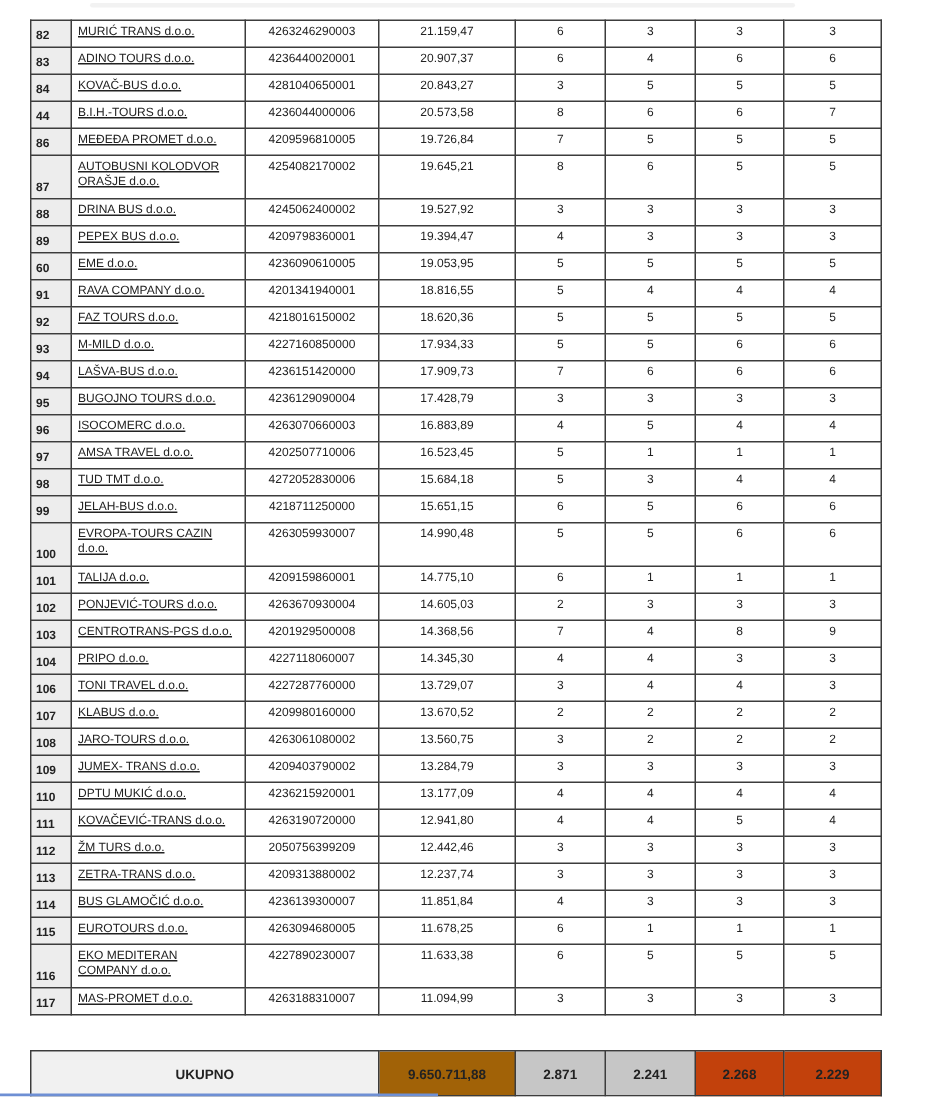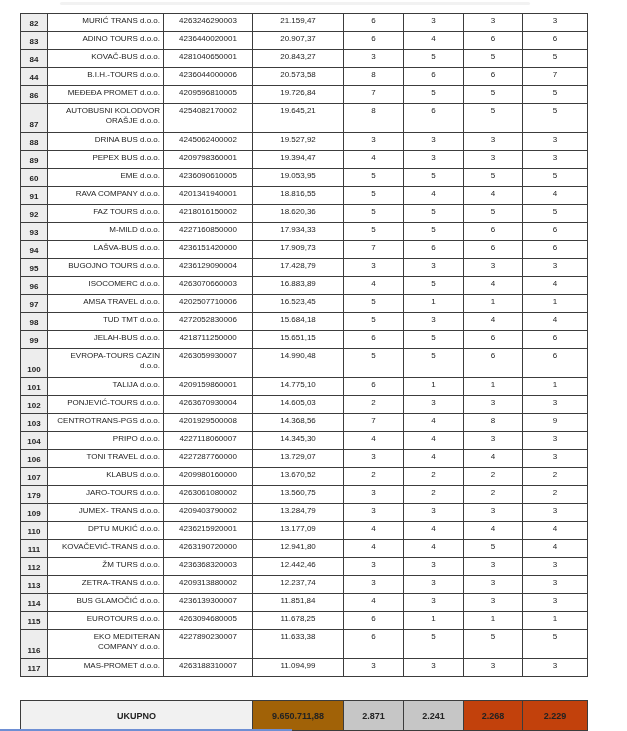--- a/index.html
+++ b/index.html
@@ -26,25 +26,24 @@
     line-height:10px;
     vertical-align:top;
     padding:2px 3px 1px 3px;
     overflow:hidden;
   }
   .main-table tr { height:18px; }
   .main-table tr.tall { height:29px; }
   td.num {
     background:#ededed;
     font-weight:bold;
-    text-align:center;
     vertical-align:bottom;
     padding-bottom:2px;
   }
-  td.name { text-align:right; white-space:pre-line; padding-left:4px; }
+  td.name { text-align:left; white-space:pre-line; padding-left:4px;text-decoration:underline; }
   td.id, td.amount, td.count { text-align:center; }
   .footer-table {
     position:absolute; left:20px; top:700px; width:567px; height:31px;
   }
   .footer-table td {
     border:1px solid #3c3c3c;
     font-size:9px;
     font-weight:bold;
     text-align:center;
     vertical-align:middle;
@@ -323,21 +322,21 @@
           <td class="num">107</td>
           <td class="name">KLABUS d.o.o.</td>
           <td class="id">4209980160000</td>
           <td class="amount">13.670,52</td>
           <td class="count">2</td>
           <td class="count">2</td>
           <td class="count">2</td>
           <td class="count">2</td>
         </tr>
         <tr>
-          <td class="num">179</td>
+          <td class="num">108</td>
           <td class="name">JARO-TOURS d.o.o.</td>
           <td class="id">4263061080002</td>
           <td class="amount">13.560,75</td>
           <td class="count">3</td>
           <td class="count">2</td>
           <td class="count">2</td>
           <td class="count">2</td>
         </tr>
         <tr>
           <td class="num">109</td>
@@ -365,21 +364,21 @@
           <td class="id">4263190720000</td>
           <td class="amount">12.941,80</td>
           <td class="count">4</td>
           <td class="count">4</td>
           <td class="count">5</td>
           <td class="count">4</td>
         </tr>
         <tr>
           <td class="num">112</td>
           <td class="name">ŽM TURS d.o.o.</td>
-          <td class="id">4236368320003</td>
+          <td class="id">2050756399209</td>
           <td class="amount">12.442,46</td>
           <td class="count">3</td>
           <td class="count">3</td>
           <td class="count">3</td>
           <td class="count">3</td>
         </tr>
         <tr>
           <td class="num">113</td>
           <td class="name">ZETRA-TRANS d.o.o.</td>
           <td class="id">4209313880002</td>

